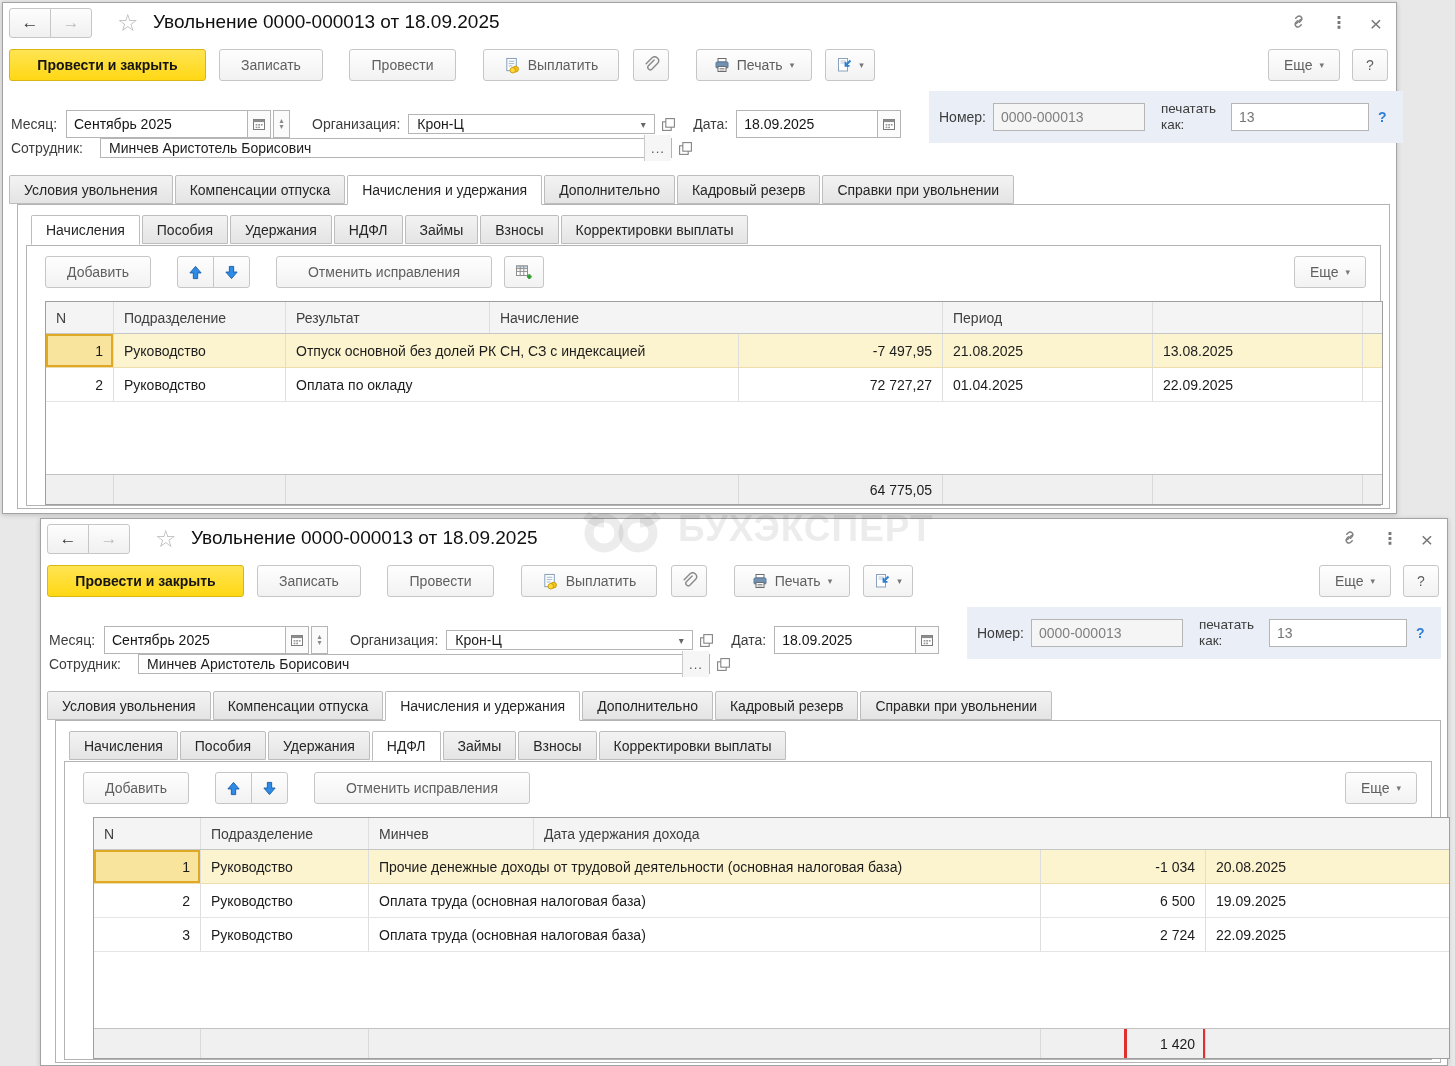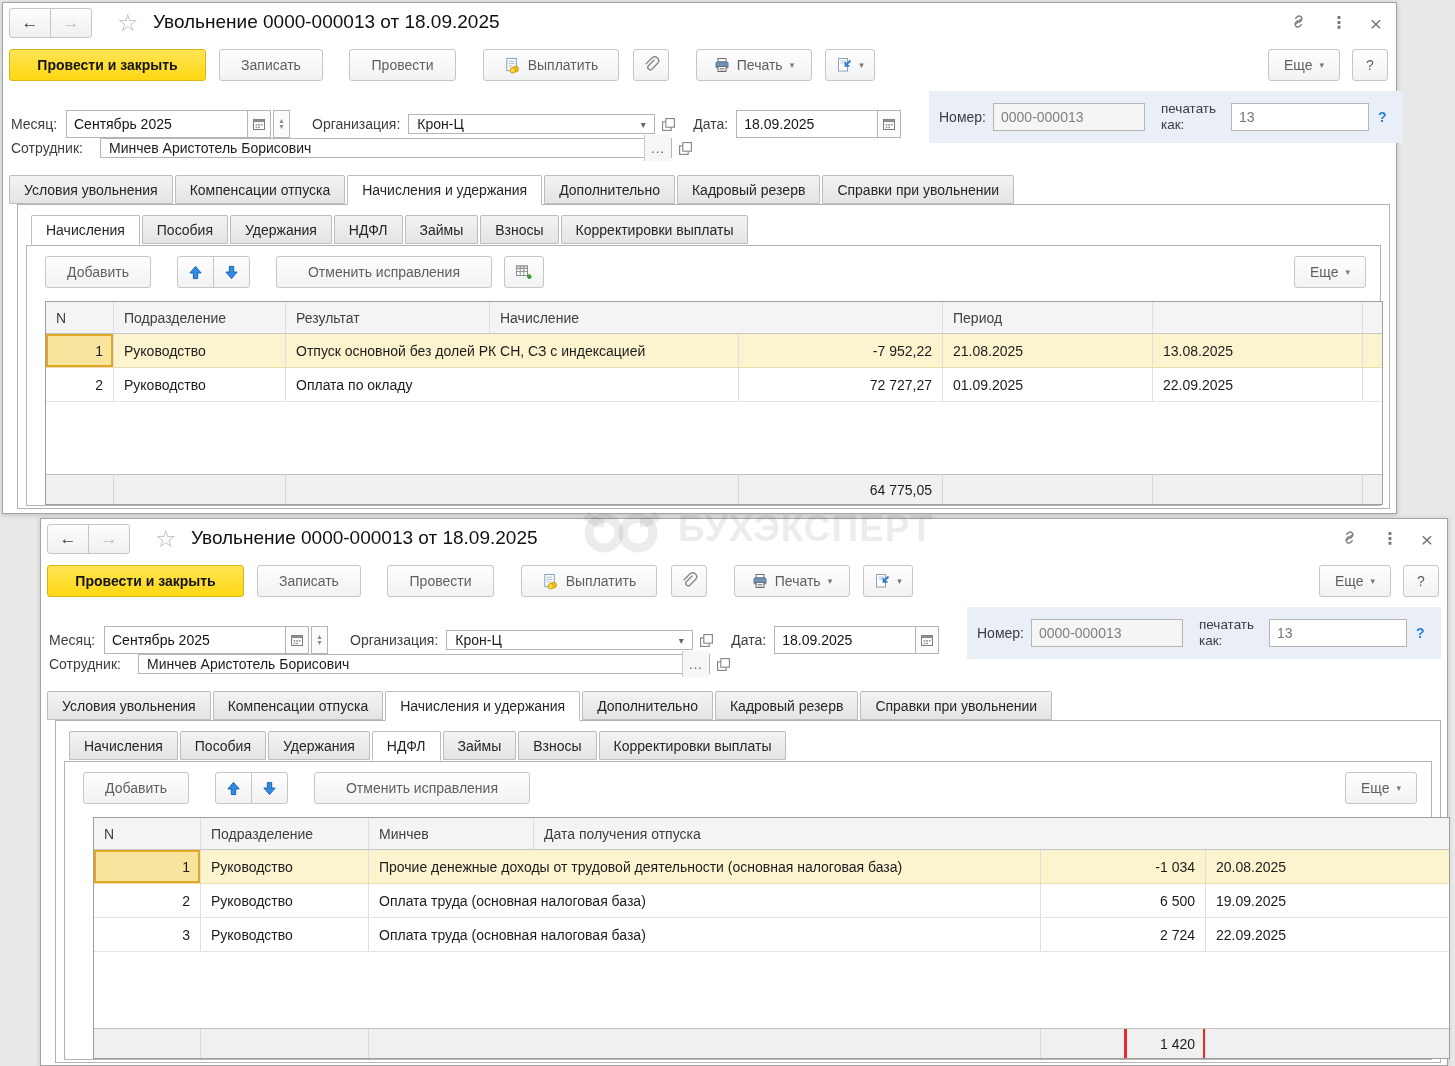--- a/index.html
+++ b/index.html
@@ -323,31 +323,31 @@
             <div class="th c13">Результат</div>
             <div class="th c12">Начисление</div>
             <div class="th c14">Период</div>
             <div class="th c15"></div>
             <div class="th c16"></div>
           </div>
           <div class="tr trb hl">
             <div class="td c10 num selcell">1</div>
             <div class="td c11">Руководство</div>
             <div class="td c12">Отпуск основной без долей РК СН, СЗ с индексацией</div>
-            <div class="td c13 num">-7 952,22</div>
+            <div class="td c13 num">-7 497,95</div>
             <div class="td c14">21.08.2025</div>
             <div class="td c15">13.08.2025</div>
             <div class="td c16"></div>
           </div>
           <div class="tr trb">
             <div class="td c10 num">2</div>
             <div class="td c11">Руководство</div>
             <div class="td c12">Оплата по окладу</div>
             <div class="td c13 num">72 727,27</div>
-            <div class="td c14">01.09.2025</div>
+            <div class="td c14">01.04.2025</div>
             <div class="td c15">22.09.2025</div>
             <div class="td c16"></div>
           </div>
           <div class="filler"></div>
           <div class="tr trf">
             <div class="td c10"></div>
             <div class="td c11"></div>
             <div class="td c12"></div>
             <div class="td c13 num">64 775,05</div>
             <div class="td c14"></div>
@@ -543,21 +543,21 @@
             <span>Еще</span>
             <span class="caret">▾</span>
           </div>
         </div>
 
         <div class="tbl">
           <div class="tr trh">
             <div class="th c20">N</div>
             <div class="th c21">Подразделение</div>
             <div class="th c23">Минчев</div>
-            <div class="th c24">Дата получения отпуска</div>
+            <div class="th c24">Дата удержания дохода</div>
           </div>
           <div class="tr trb hl">
             <div class="td c20 num selcell">1</div>
             <div class="td c21">Руководство</div>
             <div class="td c22">Прочие денежные доходы от трудовой деятельности (основная налоговая база)</div>
             <div class="td c23 num">-1 034</div>
             <div class="td c24">20.08.2025</div>
           </div>
           <div class="tr trb">
             <div class="td c20 num">2</div>

